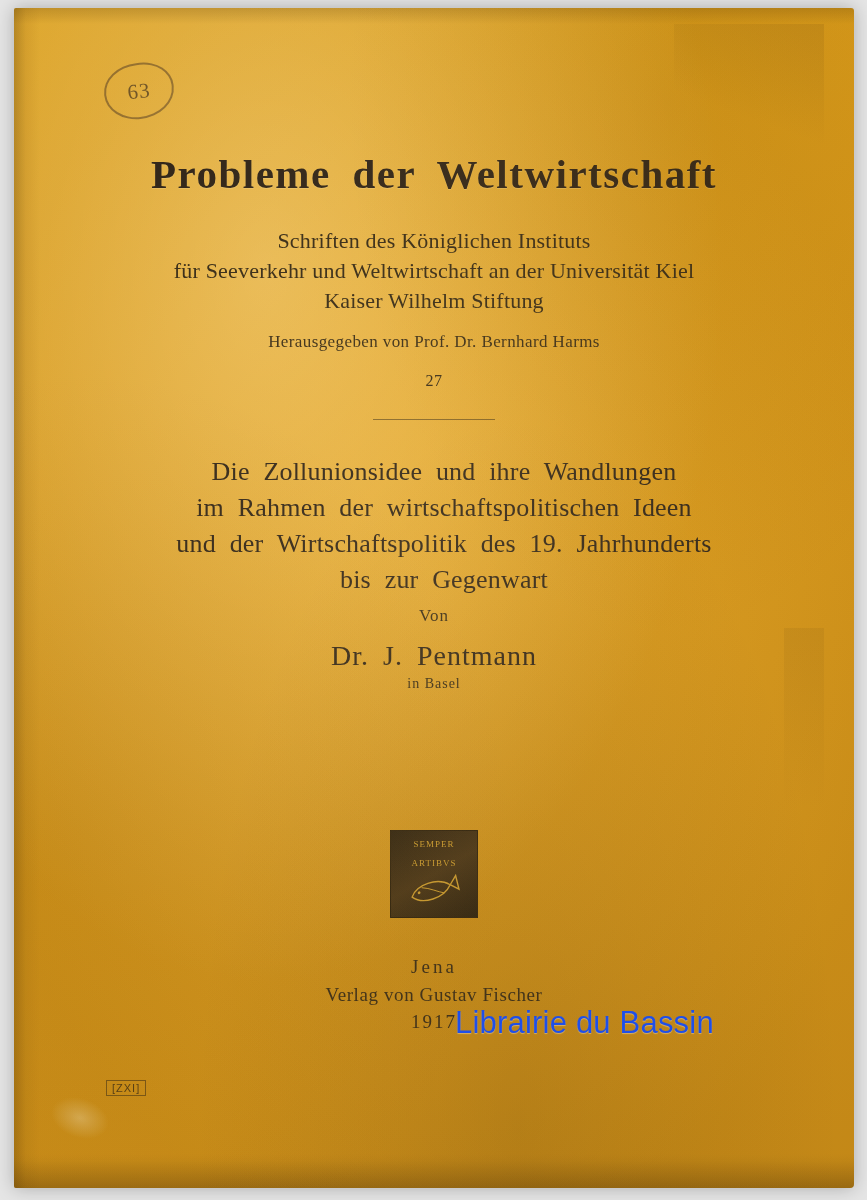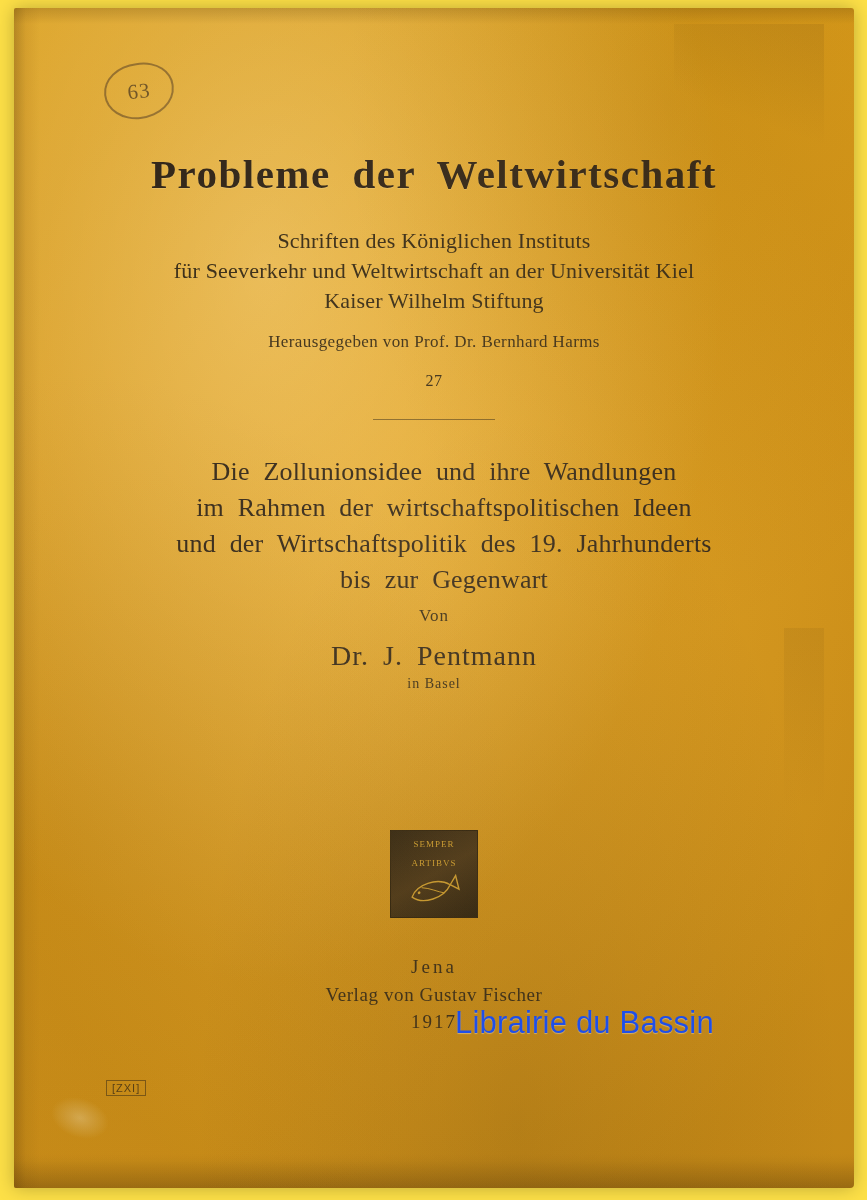--- a/index.html
+++ b/index.html
@@ -11,21 +11,21 @@
     width: 867px;
     height: 1200px;
     overflow: hidden;
     font-family: "Liberation Serif", serif;
   }
 
   #page {
     position: relative;
     width: 867px;
     height: 1200px;
-    background: #fde047;
+    background: #e5e5e5;
   }
 
   
   .cover {
     position: absolute;
     left: 14px;
     top: 8px;
     width: 840px;
     height: 1180px;
     background:

